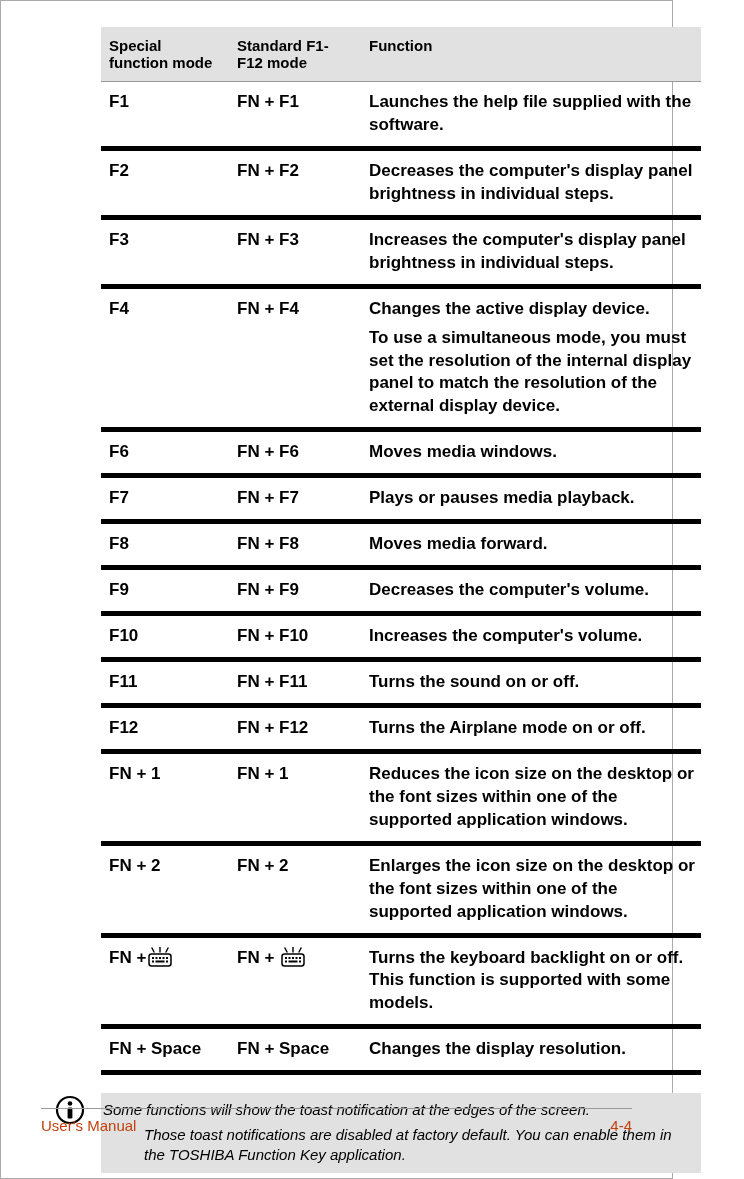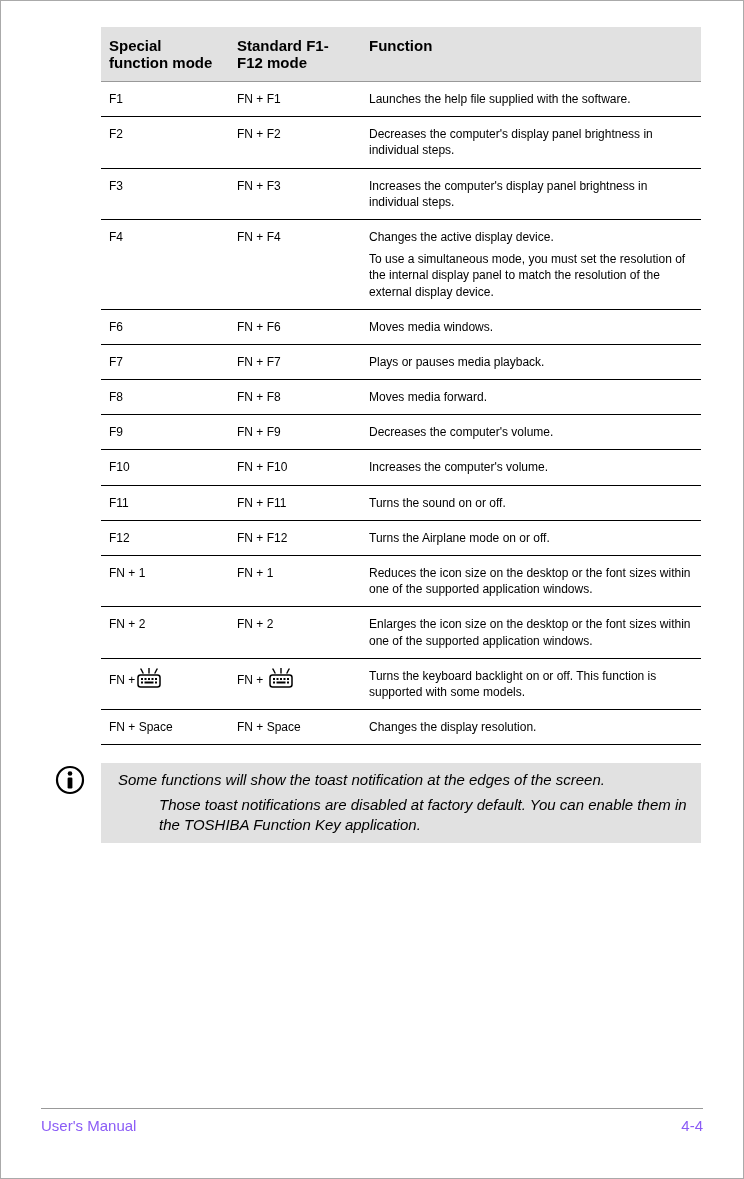--- a/index.html
+++ b/index.html
@@ -6,21 +6,21 @@
   html, body { width: 744px; height: 1179px; }
   body {
     font-family: Arial, Helvetica, sans-serif;
     font-size: 15px;
     color: #000;
     background: #fff;
     position: relative;
   }
   .page {
     border: 1px solid #aaa;
-    width: 744px;
+    width: 673px;
     height: 1179px;
     padding: 26px 40px 0 40px;
     position: relative;
   }
   .content {
     margin-left: 60px;
     width: 600px;
   }
   table.fn {
     width: 100%;
@@ -34,58 +34,59 @@
     background: #e1e1e1;
     font-weight: bold;
     text-align: left;
     vertical-align: top;
     padding: 10px 8px 10px 8px;
     border-bottom: 1px solid #999;
     font-size: 15px;
   }
   table.fn td {
     padding: 9px 6px 9px 8px;
-    border-bottom: 1px solid #000000;
+    border-bottom: 5px solid #000000;
     vertical-align: top;
-    font-size: 12px;
+    font-size: 17px;
     line-height: 1.35;
+    font-weight: bold;
   }
   .func-multi p + p { margin-top: 6px; }
   .kb-icon { vertical-align: -4px; margin: 0 1px; }
   .note-block {
     margin-top: 18px;
     display: flex;
     align-items: flex-start;
     margin-left: -46px;
   }
   .note-icon-wrap {
     width: 46px;
     flex: 0 0 46px;
     padding-top: 2px;
   }
   .note-text {
     background: #e1e1e1;
-    padding: 7px 10px 8px 17px;
+    padding: 7px 10px 8px 2px;
     font-style: italic;
     font-size: 15px;
     line-height: 1.35;
     flex: 1;
   }
   .note-text p + p { margin-top: 4px; margin-left: 41px; }
   .footer {
     position: absolute;
     left: 40px;
     right: 40px;
     bottom: 44px;
     border-top: 1px solid #999;
     padding-top: 8px;
     display: flex;
     justify-content: space-between;
     font-size: 15px;
-    color: #8b5cf6;
+    color: #c2410c;
   }
 </style>
 </head>
 <body>
 
 <div class="page">
   <div class="content">
 
     <table class="fn">
       <colgroup>

